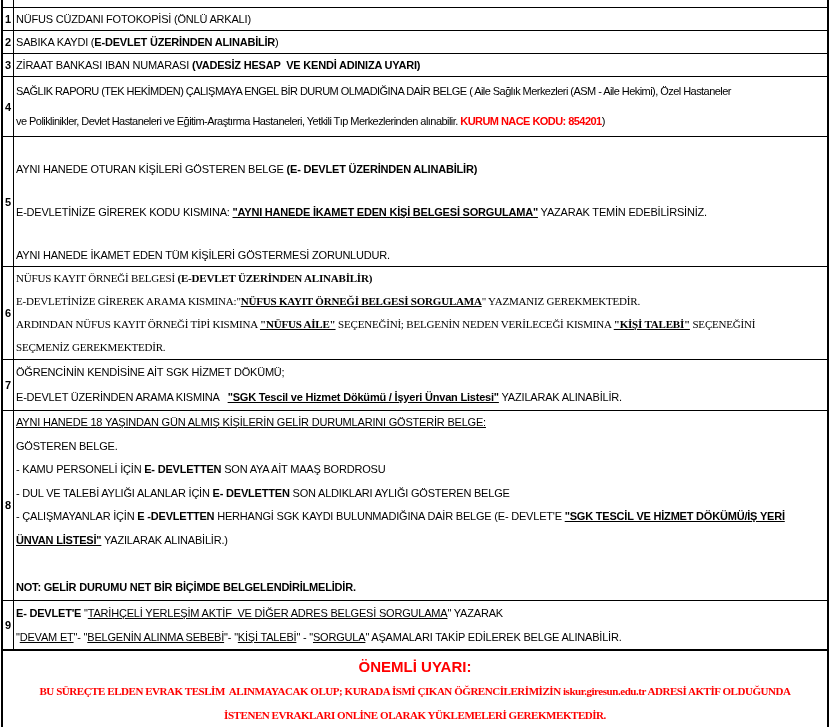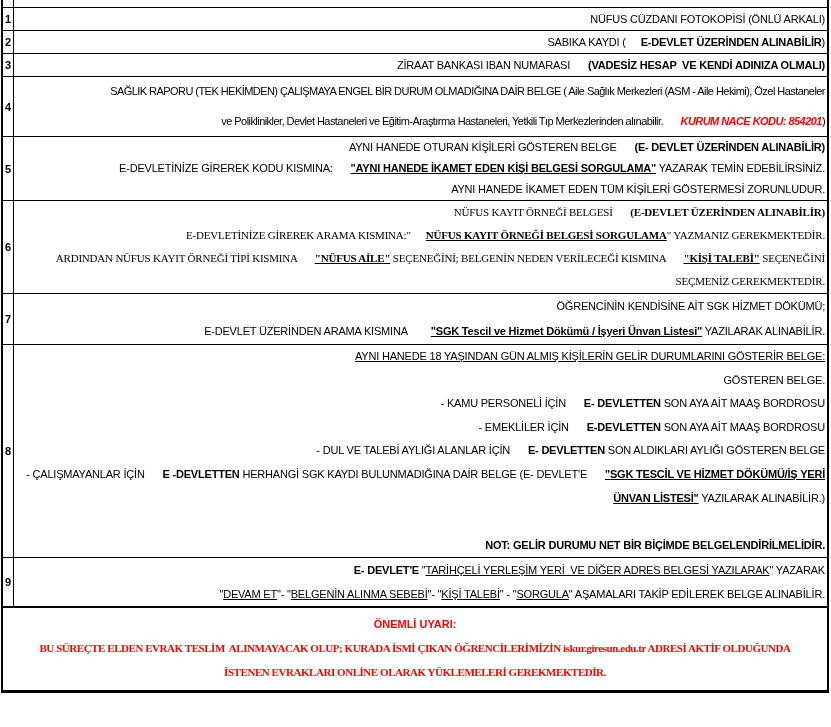--- a/index.html
+++ b/index.html
@@ -3,34 +3,34 @@
 <meta charset="utf-8">
 <style>
   html,body{margin:0;padding:0;background:#ffffff;}
   body{font-family:"Liberation Sans","DejaVu Sans",sans-serif;color:#000;}
   .doc{width:828px;margin:0 0 0 1px;}
   .tbl{border-left:2px solid #000;border-right:2px solid #000;border-bottom:3px solid #000;}
   .row{display:flex;border-top:1px solid #000;align-items:stretch;}
   .row.strip{border-top:none;height:7px;}
   .num{width:10px;flex:0 0 10px;border-right:1px solid #000;display:flex;align-items:center;justify-content:center;font-size:11px;font-weight:bold;}
   .content{flex:1;padding:0 2px;overflow:hidden;}
-  .line{font-size:11px;white-space:pre;letter-spacing:-0.2px;text-align:right;}
-  .b{font-weight:bold;padding-left:15px;}
+  .line{font-size:11px;white-space:pre;letter-spacing:-0.2px;}
+  .b{font-weight:bold;}
   .u{text-decoration:underline;}
-  .red{color:#FF0000;font-style:italic;}
+  .red{color:#FF0000;}
   
   .row-1 .line,.row-2 .line,.row-3 .line{line-height:22px;}
   .row-4 .line{line-height:29.5px;letter-spacing:-0.55px;}
-  .row-5 .line{line-height:21px;}
+  .row-5 .line{line-height:21px;margin-top:22px;}
   .row-6 .line{line-height:23px;font-family:Liberation Serif, serif;}
   .row-7 .line{line-height:25px;}
   .row-8 .line{line-height:23.6px;}
   .row-9 .line{line-height:24px;}
   .warning{border-top:2px solid #000;text-align:center;color:#FF0000;font-weight:bold;padding:4px 2px 6px 2px;}
-  .warning .w-title{font-size:11px;line-height:24px;white-space:pre;}
+  .warning .w-title{font-size:15px;line-height:24px;white-space:pre;}
   .warning .w-line{font-size:11px;line-height:24px;white-space:pre;letter-spacing:-0.45px;font-family:Liberation Serif, serif;}
 </style>
 </head>
 <body>
 
 <div class="doc">
   <div class="tbl">
     <div class="row strip">
       <div class="num"></div>
       <div class="content"></div>
@@ -44,21 +44,21 @@
         </div>
         <div class="row row-2">
           <div class="num">2</div>
           <div class="content">
             <div class="line"><span class="">SABIKA KAYDI (</span><span class="b ">E-DEVLET ÜZERİNDEN ALINABİLİR</span><span class="">)</span></div>
           </div>
         </div>
         <div class="row row-3">
           <div class="num">3</div>
           <div class="content">
-            <div class="line"><span class="">ZİRAAT BANKASI IBAN NUMARASI </span><span class="b ">(VADESİZ HESAP  VE KENDİ ADINIZA OLMALI)</span></div>
+            <div class="line"><span class="">ZİRAAT BANKASI IBAN NUMARASI </span><span class="b ">(VADESİZ HESAP  VE KENDİ ADINIZA UYARI)</span></div>
           </div>
         </div>
         <div class="row row-4">
           <div class="num">4</div>
           <div class="content">
             <div class="line"><span class="">SAĞLIK RAPORU (TEK HEKİMDEN) ÇALIŞMAYA ENGEL BİR DURUM OLMADIĞINA DAİR BELGE ( Aile Sağlık Merkezleri (ASM - Aile Hekimi), Özel Hastaneler</span></div>
             <div class="line"><span class="">ve Poliklinikler, Devlet Hastaneleri ve Eğitim-Araştırma Hastaneleri, Yetkili Tıp Merkezlerinden alınabilir. </span><span class="b red">KURUM NACE KODU: 854201</span><span class="">)</span></div>
           </div>
         </div>
         <div class="row row-5">
@@ -84,32 +84,31 @@
             <div class="line"><span class="">ÖĞRENCİNİN KENDİSİNE AİT SGK HİZMET DÖKÜMÜ;</span></div>
             <div class="line"><span class="">E-DEVLET ÜZERİNDEN ARAMA KISMINA   </span><span class="b u ">"SGK Tescil ve Hizmet Dökümü / İşyeri Ünvan Listesi"</span><span class=""> YAZILARAK ALINABİLİR.</span></div>
           </div>
         </div>
         <div class="row row-8">
           <div class="num">8</div>
           <div class="content">
             <div class="line"><span class="u ">AYNI HANEDE 18 YAŞINDAN GÜN ALMIŞ KİŞİLERİN GELİR DURUMLARINI GÖSTERİR BELGE:</span></div>
             <div class="line"><span class="">GÖSTEREN BELGE.</span></div>
             <div class="line"><span class="">- KAMU PERSONELİ İÇİN </span><span class="b ">E- DEVLETTEN</span><span class=""> SON AYA AİT MAAŞ BORDROSU</span></div>
-            <div class="line"><span class="">- EMEKLİLER İÇİN </span><span class="b ">E-DEVLETTEN</span><span class=""> SON AYA AİT MAAŞ BORDROSU</span></div>
             <div class="line"><span class="">- DUL VE TALEBİ AYLIĞI ALANLAR İÇİN </span><span class="b ">E- DEVLETTEN</span><span class=""> SON ALDIKLARI AYLIĞI GÖSTEREN BELGE</span></div>
             <div class="line"><span class="">- ÇALIŞMAYANLAR İÇİN </span><span class="b ">E -DEVLETTEN</span><span class=""> HERHANGİ SGK KAYDI BULUNMADIĞINA DAİR BELGE (E- DEVLET'E </span><span class="b u ">"SGK TESCİL VE HİZMET DÖKÜMÜ/İŞ YERİ</span></div>
             <div class="line"><span class="b u ">ÜNVAN LİSTESİ"</span><span class=""> YAZILARAK ALINABİLİR.)</span></div>
             <div class="line"><span class=""></span>&nbsp;</div>
             <div class="line"><span class="b ">NOT: GELİR DURUMU NET BİR BİÇİMDE BELGELENDİRİLMELİDİR.</span></div>
           </div>
         </div>
         <div class="row row-9">
           <div class="num">9</div>
           <div class="content">
-            <div class="line"><span class="b ">E- DEVLET'E </span><span class="">"</span><span class="u ">TARİHÇELİ YERLEŞİM YERİ  VE DİĞER ADRES BELGESİ YAZILARAK</span><span class="">" YAZARAK</span></div>
+            <div class="line"><span class="b ">E- DEVLET'E </span><span class="">"</span><span class="u ">TARİHÇELİ YERLEŞİM AKTİF  VE DİĞER ADRES BELGESİ SORGULAMA</span><span class="">" YAZARAK</span></div>
             <div class="line"><span class="">"</span><span class="u ">DEVAM ET</span><span class="">"- "</span><span class="u ">BELGENİN ALINMA SEBEBİ</span><span class="">"- "</span><span class="u ">KİŞİ TALEBİ</span><span class="">" - "</span><span class="u ">SORGULA</span><span class="">" AŞAMALARI TAKİP EDİLEREK BELGE ALINABİLİR.</span></div>
           </div>
         </div>
       </div>
     <div class="warning">
       <div class="w-title">ÖNEMLİ UYARI:</div>
       <div class="w-line">BU SÜREÇTE ELDEN EVRAK TESLİM  ALINMAYACAK OLUP; KURADA İSMİ ÇIKAN ÖĞRENCİLERİMİZİN iskur.giresun.edu.tr ADRESİ AKTİF OLDUĞUNDA</div>
       <div class="w-line">İSTENEN EVRAKLARI ONLİNE OLARAK YÜKLEMELERİ GEREKMEKTEDİR.</div>
     </div>
   </div>

